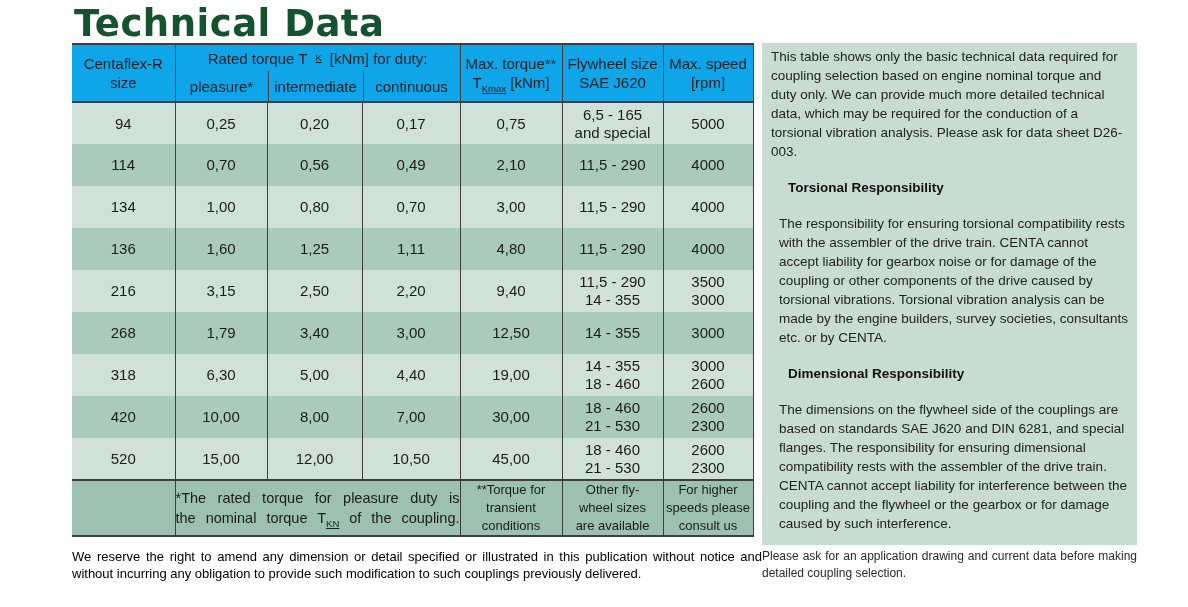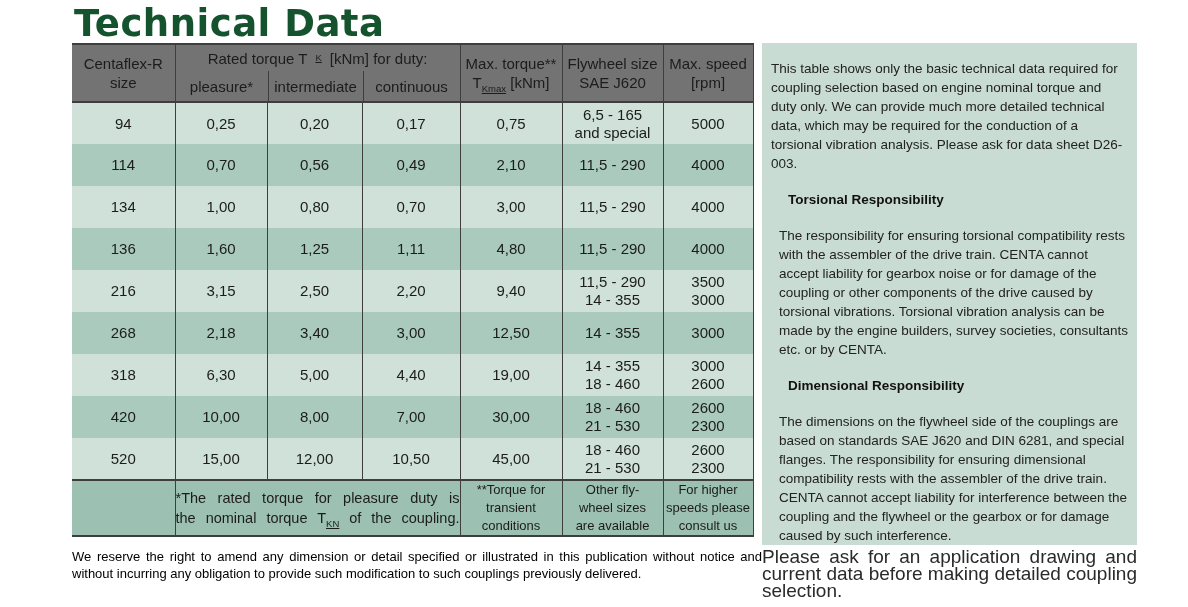--- a/index.html
+++ b/index.html
@@ -23,21 +23,21 @@
   table.tech {
     border-collapse: collapse; table-layout: fixed;
     width: 681px; font-size: 15px;
   }
   table.tech th, table.tech td {
     border-right: 1.5px solid #3e3e3e;
     text-align: center; vertical-align: middle;
     font-weight: normal; padding: 0;
   }
   thead th {
-    background: #737373;
+    background: #0ea5e9;
     border-top: 2px solid #3e3e3e;
     border-bottom: 2px solid #3e3e3e;
     height: 56px;
     line-height: 19px;
   }
   tbody tr { height: 42px; }
   tbody tr:nth-child(odd)  td { background: #cfe1d8; }
   tbody tr:nth-child(even) td { background: #a9cabd; }
   tbody td { line-height: 18px; }
   tfoot td {
@@ -59,35 +59,35 @@
   sub { font-size: 9.5px; line-height: 0; text-decoration: underline; }
   
   .f-note { padding: 4px 10px; font-size: 14.5px; }
   .f-note .jline { text-align: justify; text-align-last: justify; line-height: 20px; }
   .f-small { font-size: 13px; line-height: 18px; white-space: pre-line; }
   
   .panel {
     position: absolute; left: 762px; top: 43px;
     width: 375px; height: 502px;
     background: #c9dcd4;
-    padding: 16px 9px;
+    padding: 4px 9px;
     font-size: 13.5px; line-height: 19px; color: #222;
   }
   .panel p { margin: 0 0 14px 0; white-space: pre-line; }
   .panel h3 { margin: 17px; font-size: 13.5px; font-weight: bold; line-height: 19px; color: #111; }
   .panel .section-body { margin: 0 0 14px 8px; }
   
   .fn-left {
     position: absolute; left: 72px; top: 548px; width: 690px;
     font-size: 13px; line-height: 17px; color: #000000;
     text-align: justify;
   }
   .fn-right {
     position: absolute; left: 762px; top: 548px; width: 375px;
-    font-size: 19px; line-height: 17px; color: #2a2a2a;
+    font-size: 12px; line-height: 17px; color: #2a2a2a;
     text-align: justify;
   }
 </style>
 </head>
 <body>
 
 <h1 class="title">Technical Data</h1>
 
 <div class="table-area">
   <table class="tech">
@@ -172,21 +172,21 @@
     <td>2,50</td>
     <td>2,20</td>
     <td>9,40</td>
     <td class="pre-line">11,5 - 290
 14 - 355</td>
     <td class="pre-line">3500
 3000</td>
   </tr>
         <tr>
     <td>268</td>
-    <td>2,18</td>
+    <td>1,79</td>
     <td>3,40</td>
     <td>3,00</td>
     <td>12,50</td>
     <td class="pre-line">14 - 355</td>
     <td class="pre-line">3000</td>
   </tr>
         <tr>
     <td>318</td>
     <td>6,30</td>
     <td>5,00</td>

